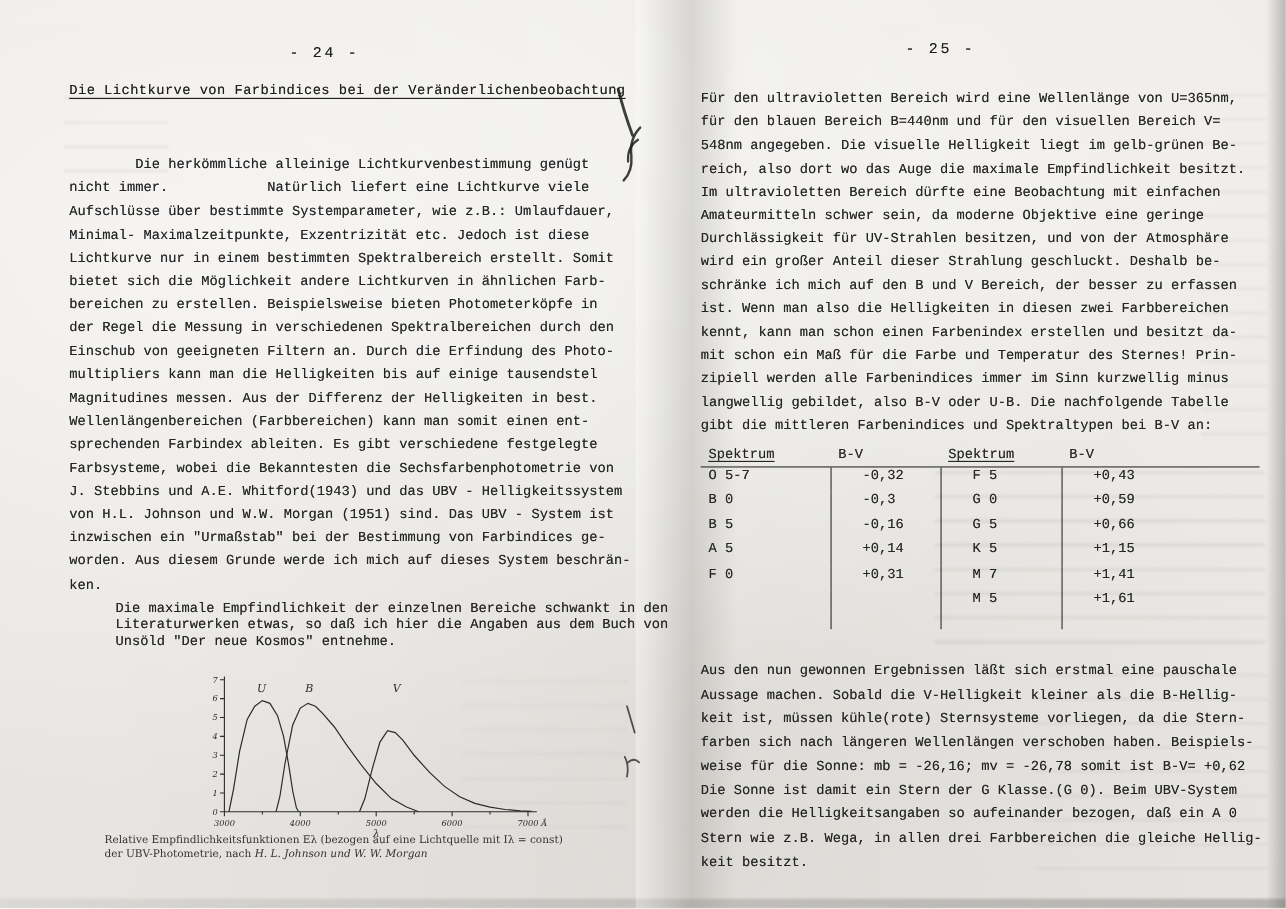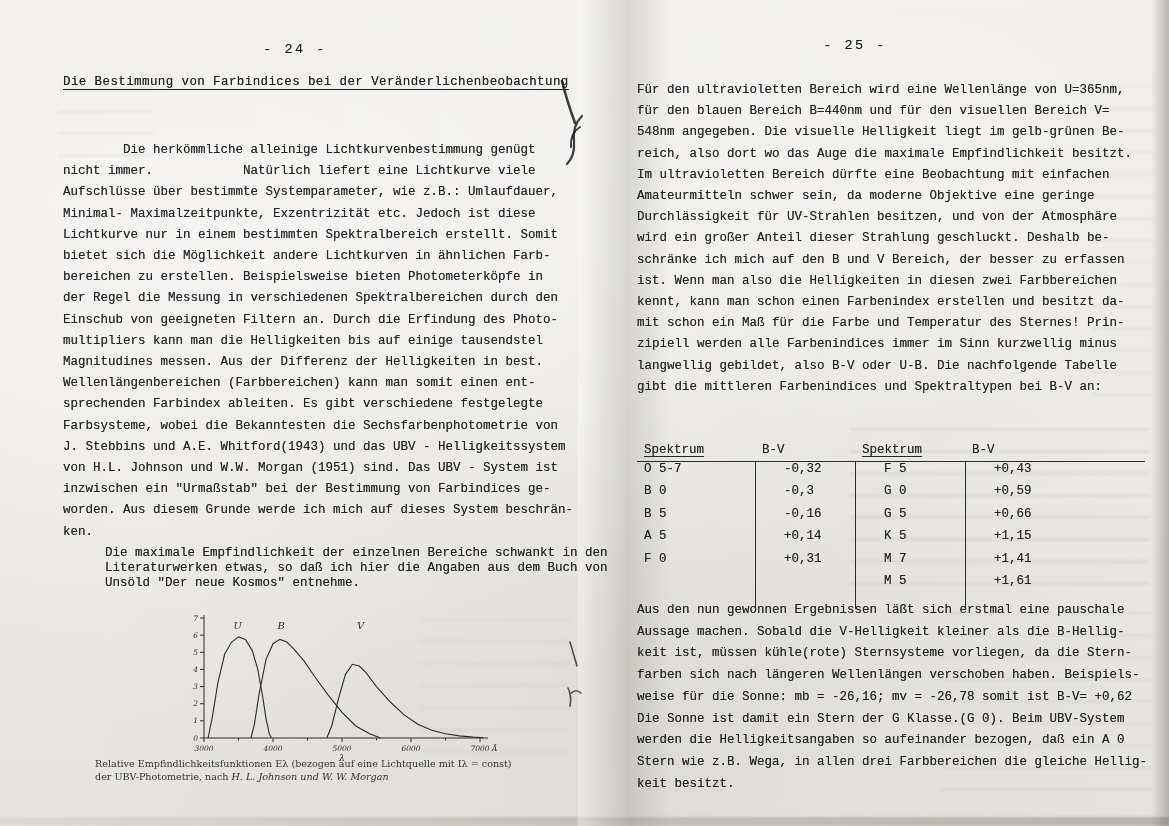--- a/index.html
+++ b/index.html
@@ -31,21 +31,21 @@
   .heading{position:absolute;font-size:12.5px;letter-spacing:.4px;
       text-decoration:underline;text-underline-offset:4px;text-decoration-thickness:1.4px;
       color:#1f1f1f;text-shadow:0 0 .4px rgba(0,0,0,.55);}
   .para{position:absolute;}
   #para1-left{left:63px;top:140px;width:524px;line-height:21.2px;}
   #para2-left{left:63px;top:546px;width:524px;line-height:15px;margin-left:42px;}
   #para1-right{left:637px;top:80px;width:512px;line-height:21.2px;}
   #para2-right{left:637px;top:600px;width:516px;line-height:21.7px;}
   
   .tbl{position:absolute;left:637px;top:406px;width:508px;font-size:12.5px;
-       text-shadow:0 0 .4px rgba(20,20,20,.5);margin-top:37px;}
+       text-shadow:0 0 .4px rgba(20,20,20,.5);}
   .thead,.trow{display:grid;grid-template-columns:118px 100px 110px 180px;}
   .thead{border-bottom:1.6px solid #2c2c2c;padding-bottom:4px;}
   .thead .hc{padding-left:7px;white-space:pre;}
   .thead .hc.u{text-decoration:underline;text-underline-offset:3px;}
   .tcell{height:22.4px;padding-left:7px;white-space:pre;}
   .trow .c2,.trow .c3,.trow .c4{border-left:1.6px solid #2c2c2c;padding-left:28px;}
   .trow.ext .tcell{height:13px;}
   
   .figure{position:absolute;left:180px;top:610px;width:320px;}
   #ubv-chart .ax{stroke:#2c2c2c;stroke-width:1;}
@@ -83,21 +83,21 @@
   <svg class="pencil" style="left:558px;top:112px;" width="36" height="60">
     <path d="M24,4 Q14,14 16,30 Q17,44 9,52" style="stroke-width:2.2;"></path>
   </svg>
   <svg class="pencil small" style="left:560px;top:638px;" width="34" height="80">
     <path d="M10,4 L17,28"></path>
     <path d="M8,50 Q12,58 10,68 M10,56 Q16,50 21,55"></path>
   </svg>
 
   <div>
     <div class="pagenum" style="left:230px;top:42px;width:130px;">- 24 -</div>
-    <div class="heading" style="left:63px;top:75px;width:520px;">Die Bestimmung von Farbindices bei der Veränderlichenbeobachtung</div>
+    <div class="heading" style="left:63px;top:75px;width:520px;">Die Lichtkurve von Farbindices bei der Veränderlichenbeobachtung</div>
     <div id="para1-left" class="para tw">        Die herkömmliche alleinige Lichtkurvenbestimmung genügt
 nicht immer.            Natürlich liefert eine Lichtkurve viele
 Aufschlüsse über bestimmte Systemparameter, wie z.B.: Umlaufdauer,
 Minimal- Maximalzeitpunkte, Exzentrizität etc. Jedoch ist diese
 Lichtkurve nur in einem bestimmten Spektralbereich erstellt. Somit
 bietet sich die Möglichkeit andere Lichtkurven in ähnlichen Farb-
 bereichen zu erstellen. Beispielsweise bieten Photometerköpfe in
 der Regel die Messung in verschiedenen Spektralbereichen durch den
 Einschub von geeigneten Filtern an. Durch die Erfindung des Photo-
 multipliers kann man die Helligkeiten bis auf einige tausendstel

